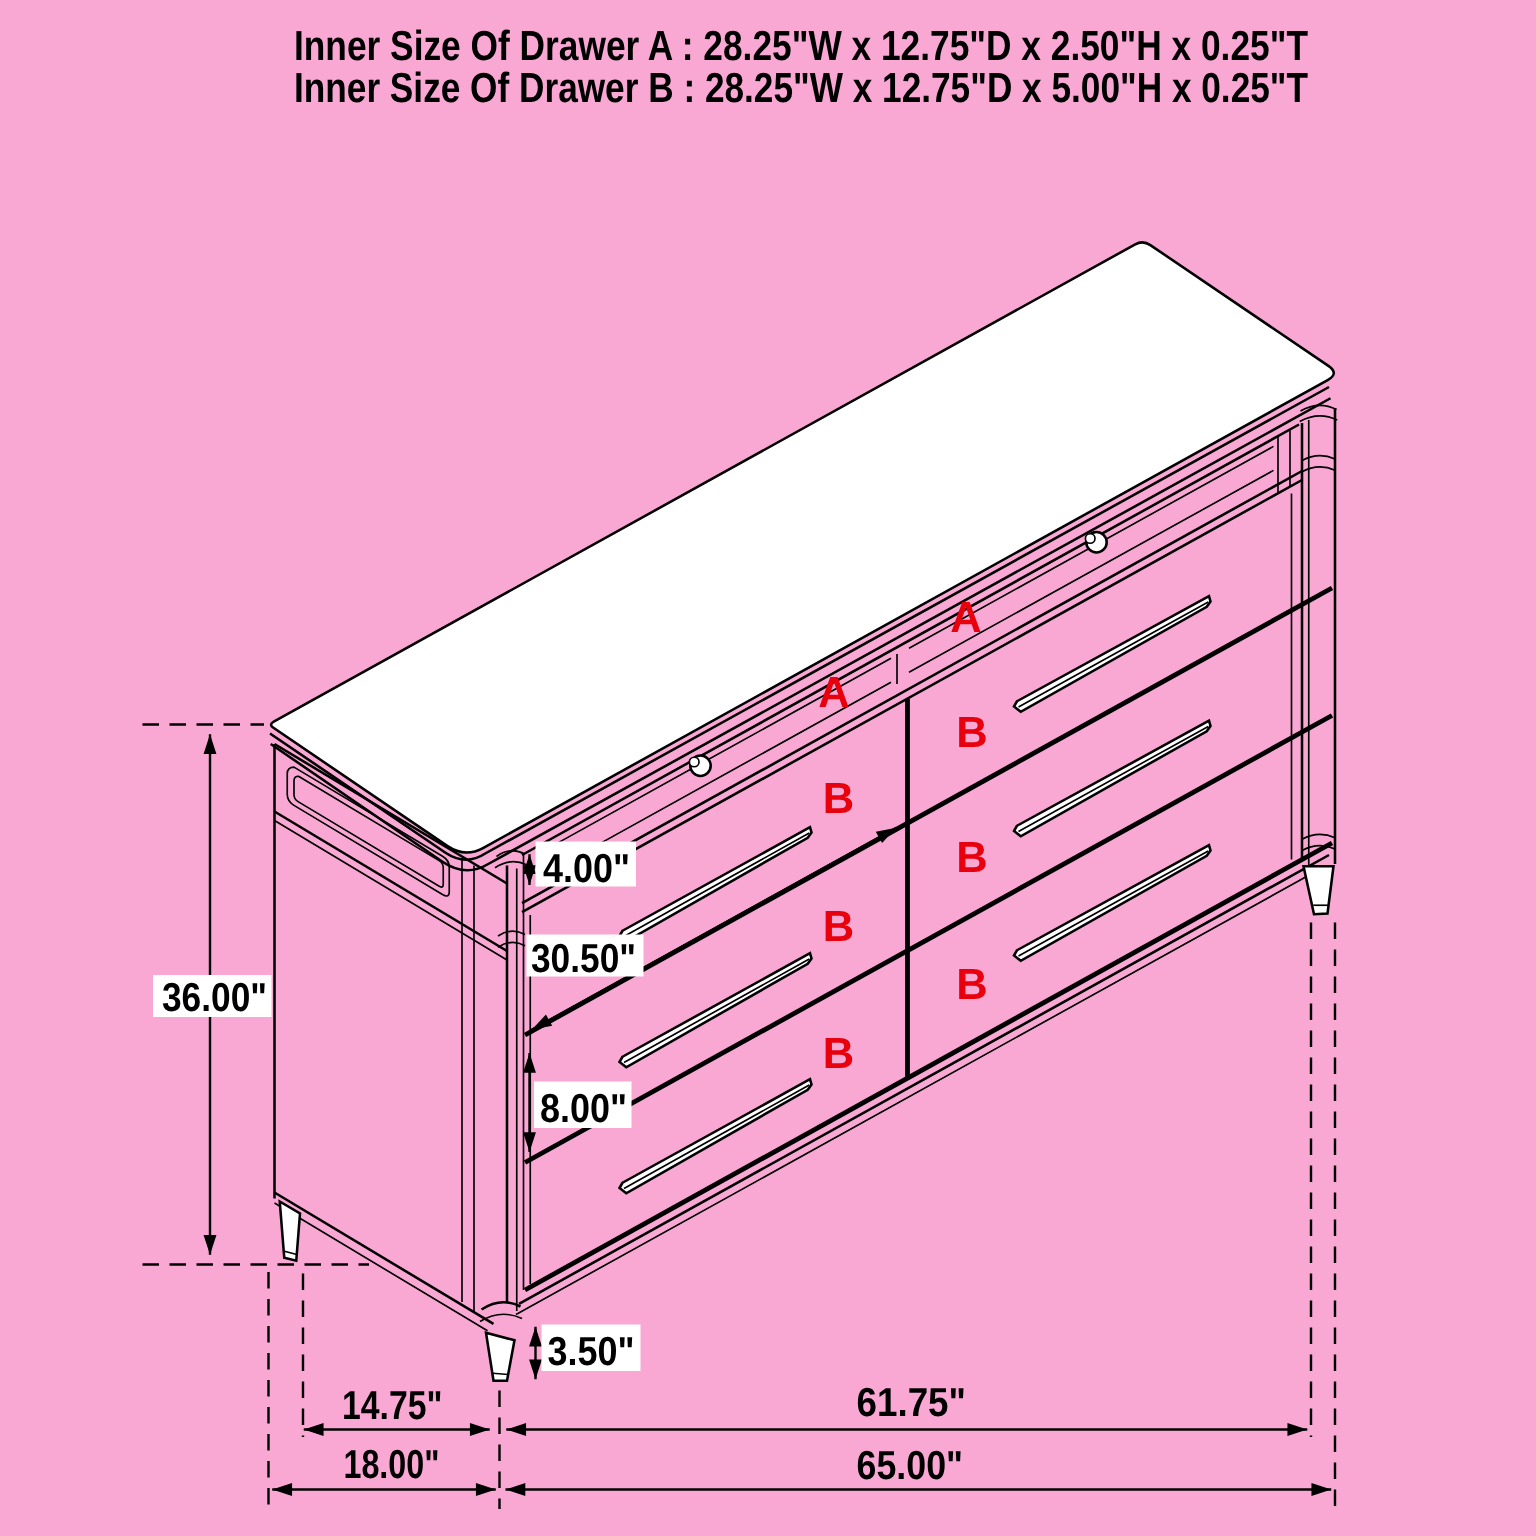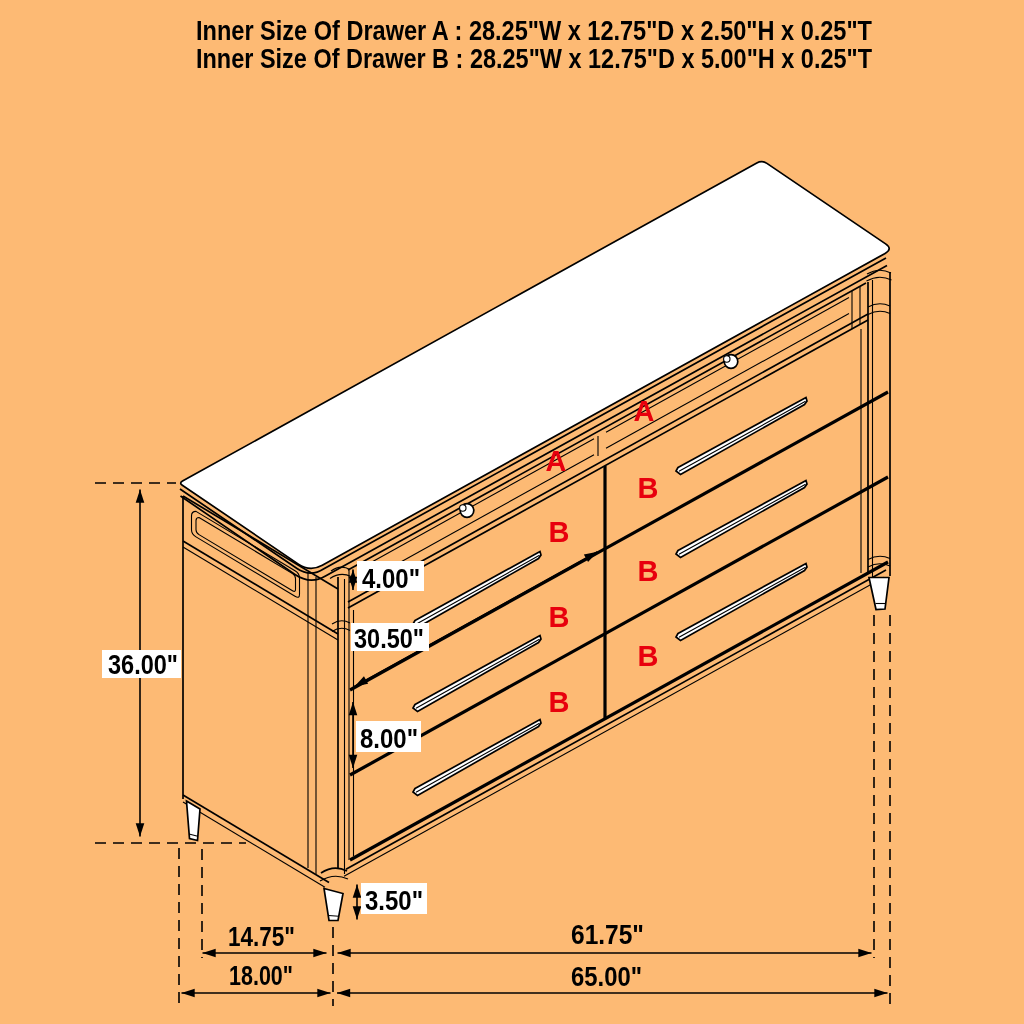--- a/index.html
+++ b/index.html
@@ -1,16 +1,16 @@
 <!DOCTYPE html>
 <html><head>
 <meta charset="utf-8">
 <style>
   html,body{margin:0;padding:0;background:#fff;}
-  .page{position:relative;width:1024px;height:1024px;background:#fdba74;overflow:hidden;text-align:right;}
+  .page{position:relative;width:1024px;height:1024px;background:#f9a8d4;overflow:hidden;text-align:right;}
   svg{display:block;}
   .ln{stroke:#000;stroke-width:1.7;fill:none;stroke-linecap:butt;}
   .lt{stroke:#000;stroke-width:1.1;fill:none;}
   .hv{stroke:#000;stroke-width:3.2;fill:none;}
   .wf{fill:#fff;}
   .dim{stroke:#000;stroke-width:1.6;fill:none;}
   .dash{stroke:#000;stroke-width:1.6;fill:none;stroke-dasharray:11 7;}
   text{font-family:"Liberation Sans", sans-serif;font-weight:700;fill:#000;}
   .dimtxt{font-size:27px;}
   .redtxt{font-size:29px;fill:#e8000d;text-anchor:middle;}

